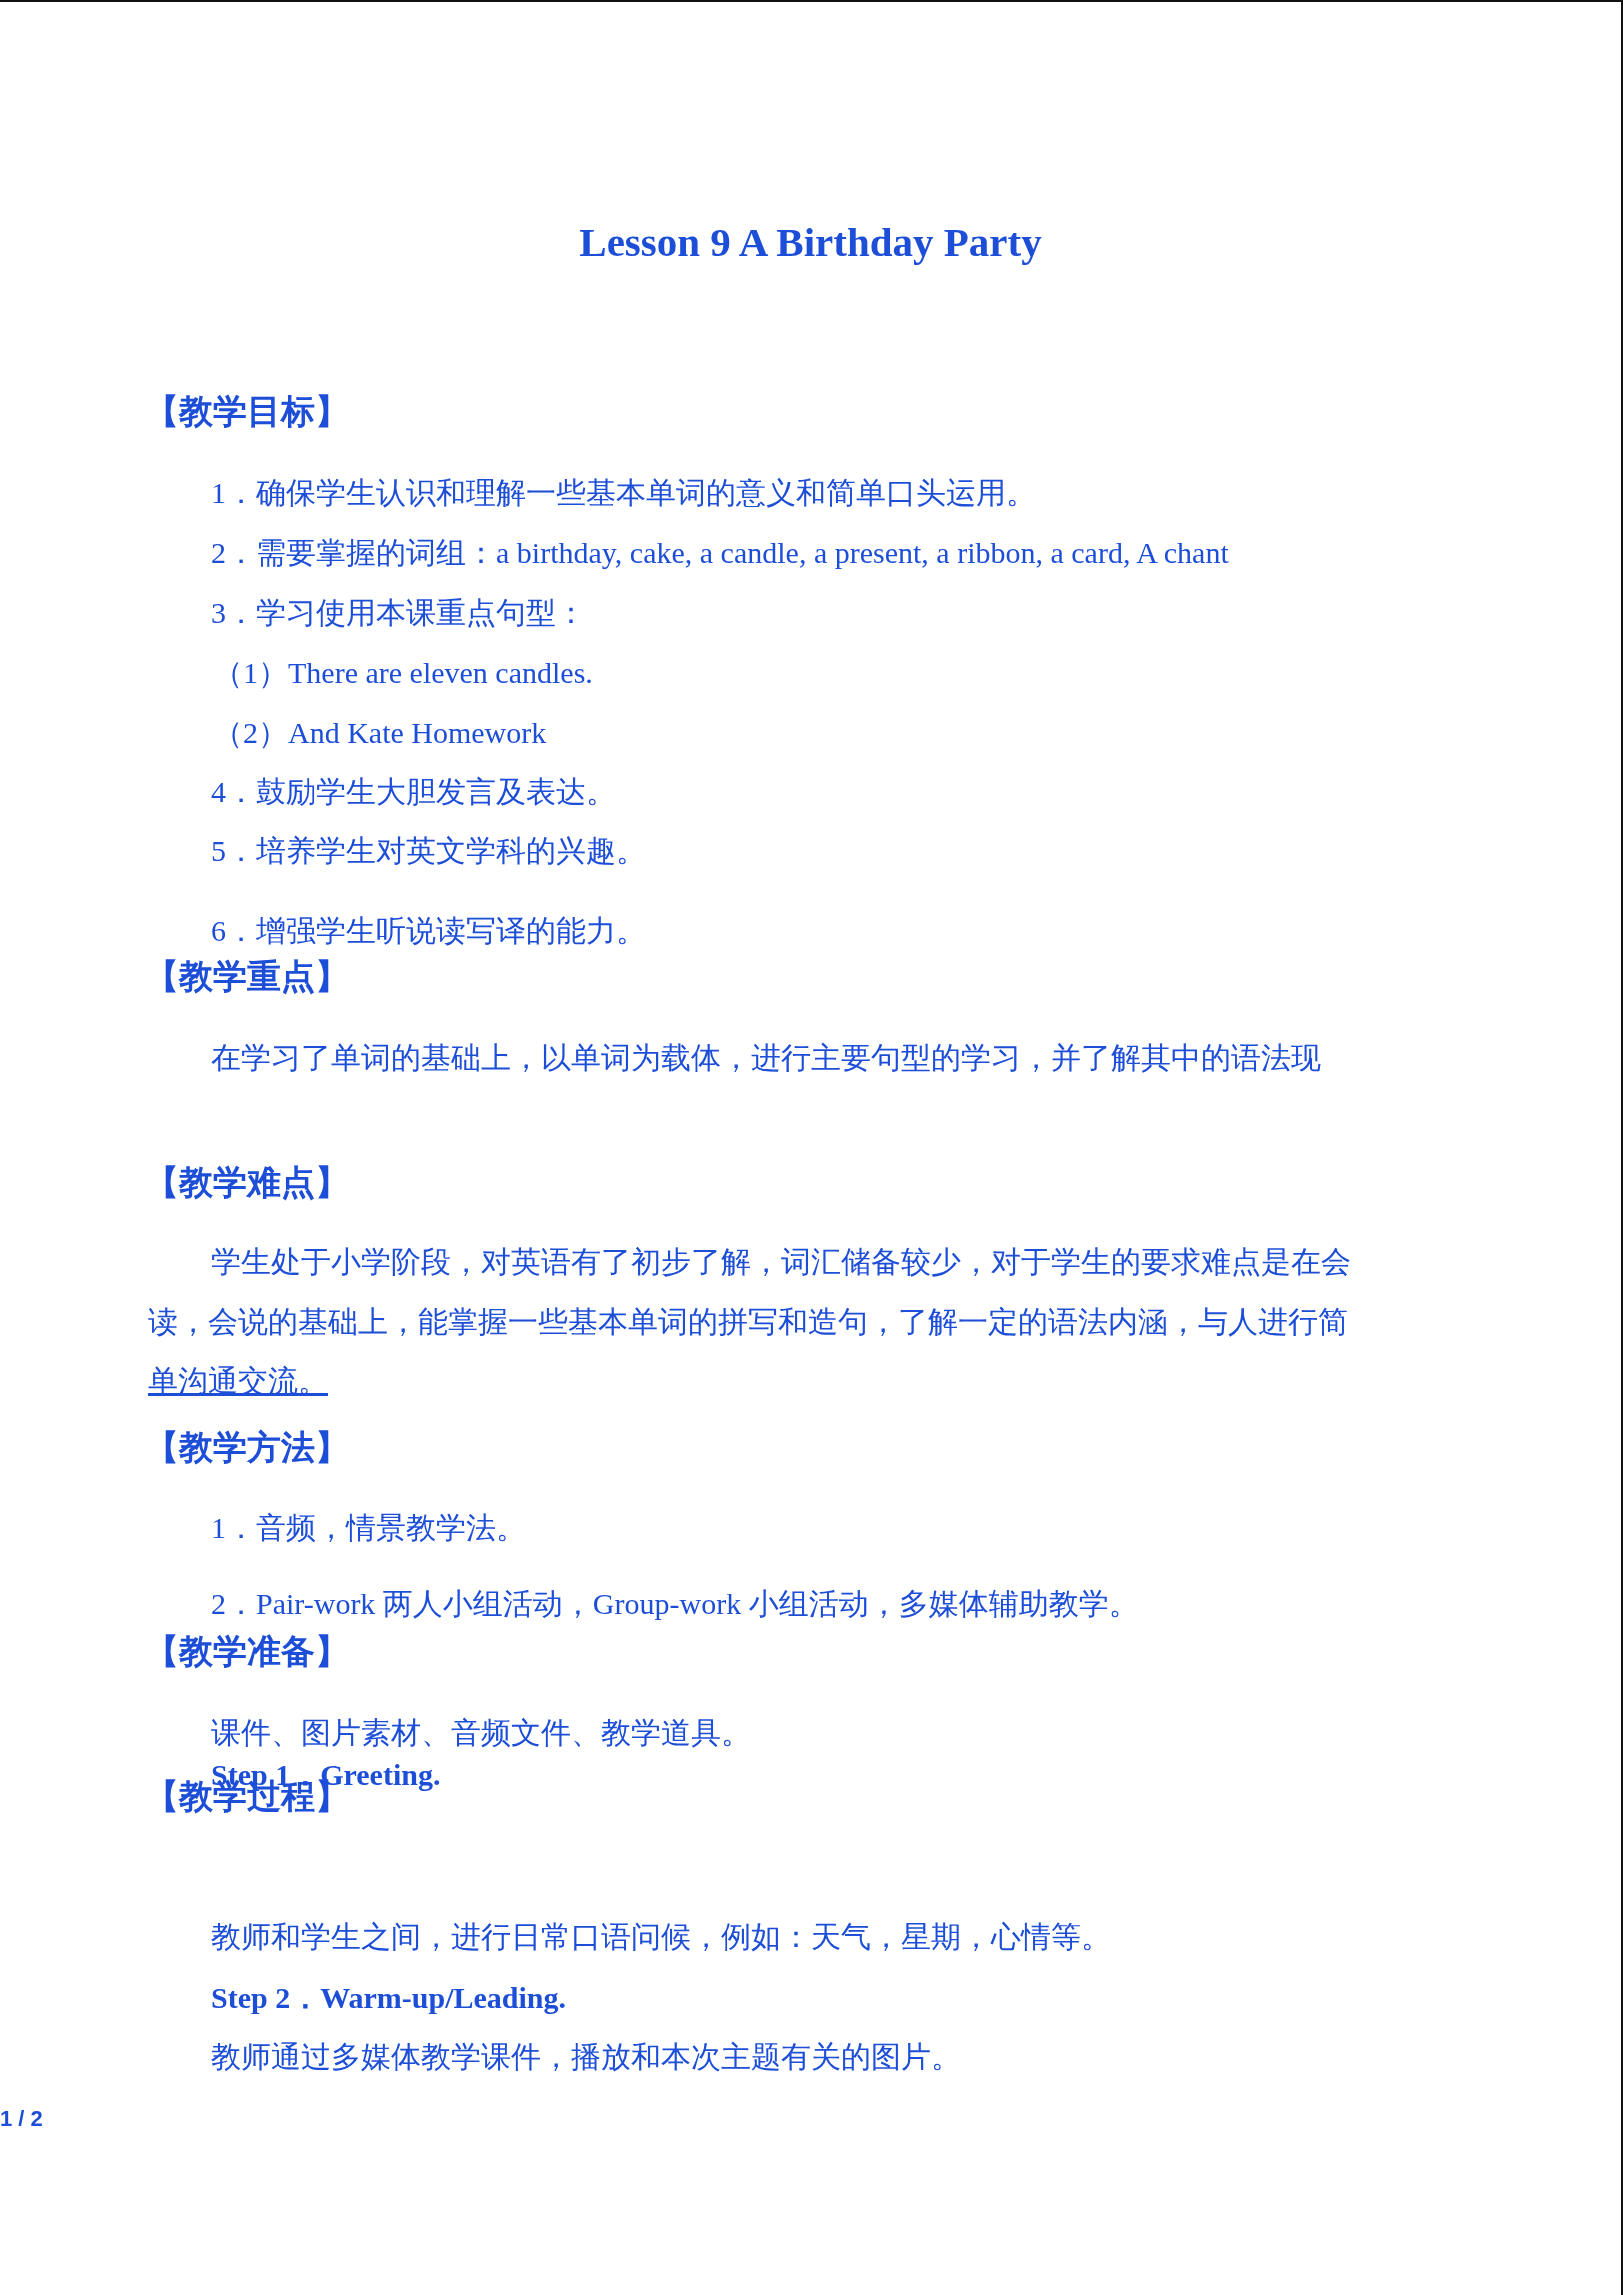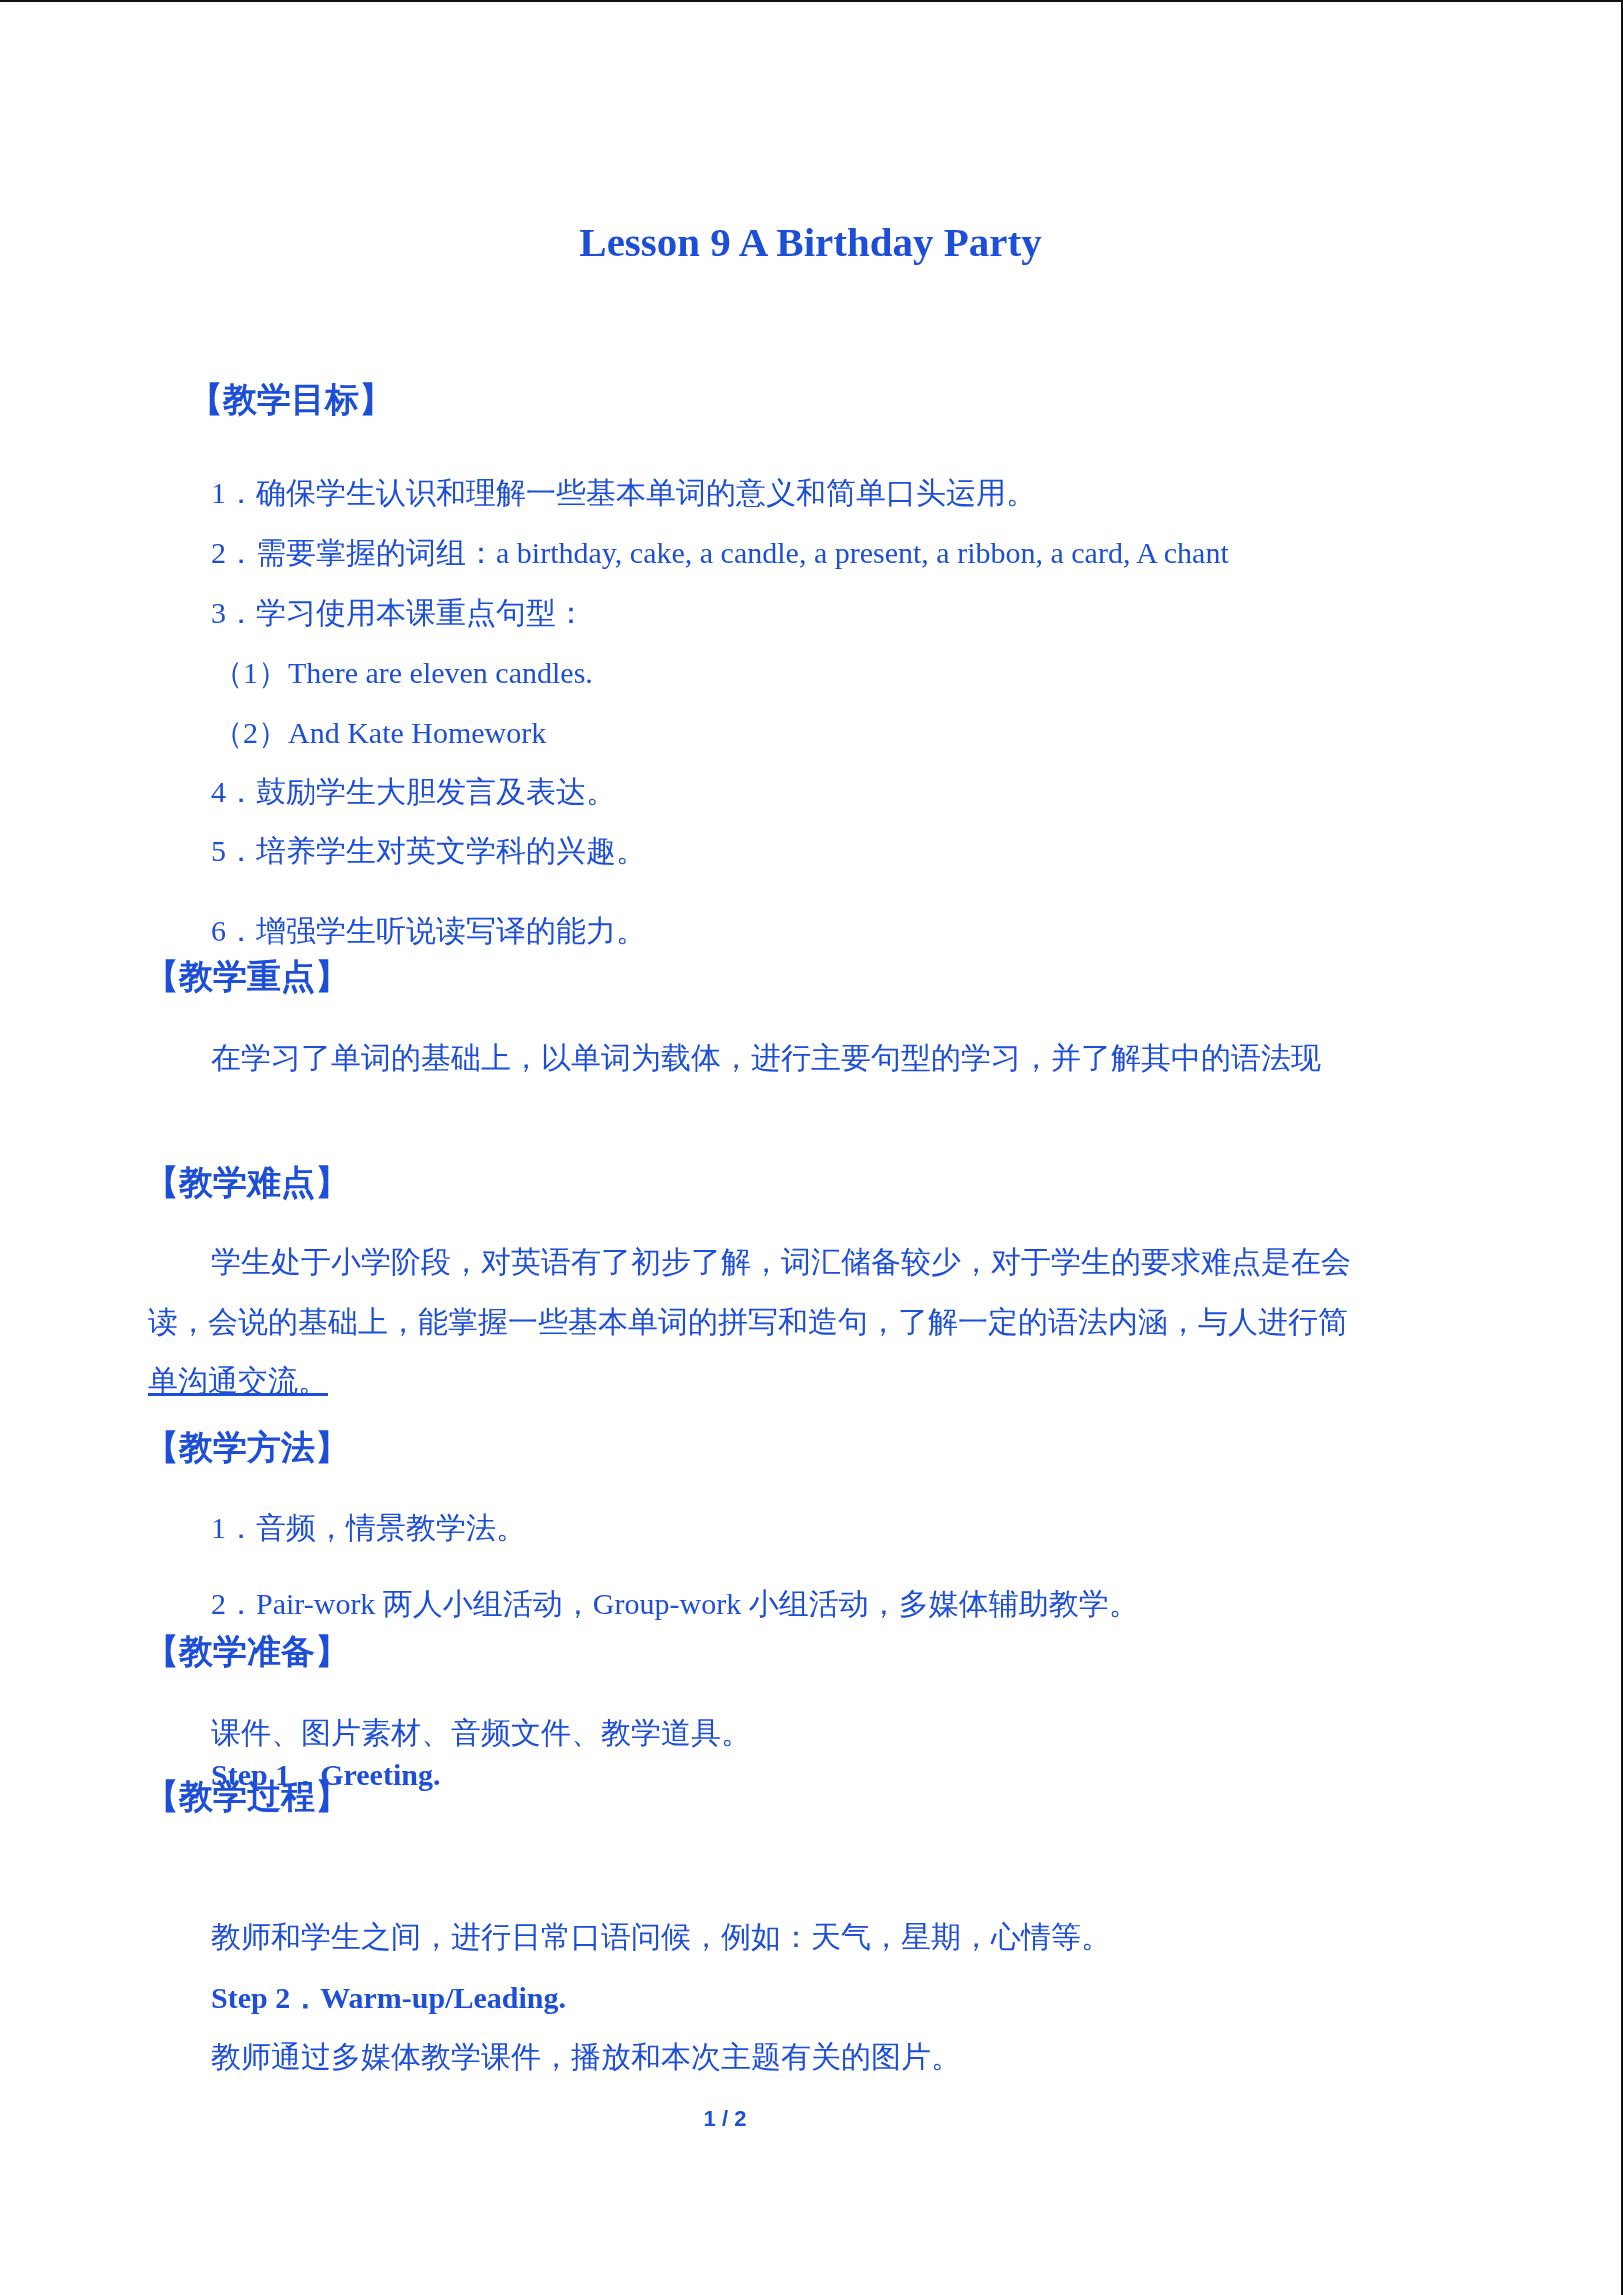--- a/index.html
+++ b/index.html
@@ -19,32 +19,32 @@
     font-weight: bold; font-size: 34px; line-height: 48px;
   }
   .line {
     font-family: "Liberation Serif", "DejaVu Serif", serif; font-size: 30px; line-height: 41px;
   }
   .indent1 { left: 211px; }
   .indent0 { left: 148px; }
   .paren { left: 213px; }
   .step { font-weight: bold; }
   .pagenum {
-    left: 0; width: 1450px; text-align: center; top: 2103px;
+    left: 0; width: 1450px; top: 2103px;
     font-family: "Liberation Sans", "DejaVu Sans", sans-serif; font-weight: bold; font-size: 22px; line-height: 27px;
   }
 </style>
 </head>
 <body>
 
 <div class="page">
 
   <div class="abs title">Lesson 9 A Birthday Party</div>
 
-  <div class="abs heading" style="top:373px;margin-left:44px;">【教学目标】</div>
+  <div class="abs heading" style="top:385px;">【教学目标】</div>
   <div class="abs line indent1" style="top:470px;">1．确保学生认识和理解一些基本单词的意义和简单口头运用。</div>
   <div class="abs line indent1" style="top:530px;">2．需要掌握的词组：a birthday, cake, a candle, a present, a ribbon, a card, A chant</div>
   <div class="abs line indent1" style="top:590px;">3．学习使用本课重点句型：</div>
   <div class="abs line paren" style="top:650px;">（1）There are eleven candles.</div>
   <div class="abs line paren" style="top:710px;">（2）And Kate Homework</div>
   <div class="abs line indent1" style="top:769px;">4．鼓励学生大胆发言及表达。</div>
   <div class="abs line indent1" style="top:828px;">5．培养学生对英文学科的兴趣。</div>
   <div class="abs line indent1" style="top:888px;margin-top:20px;">6．增强学生听说读写译的能力。</div>
 
   <div class="abs heading" style="top:950px;">【教学重点】</div>

